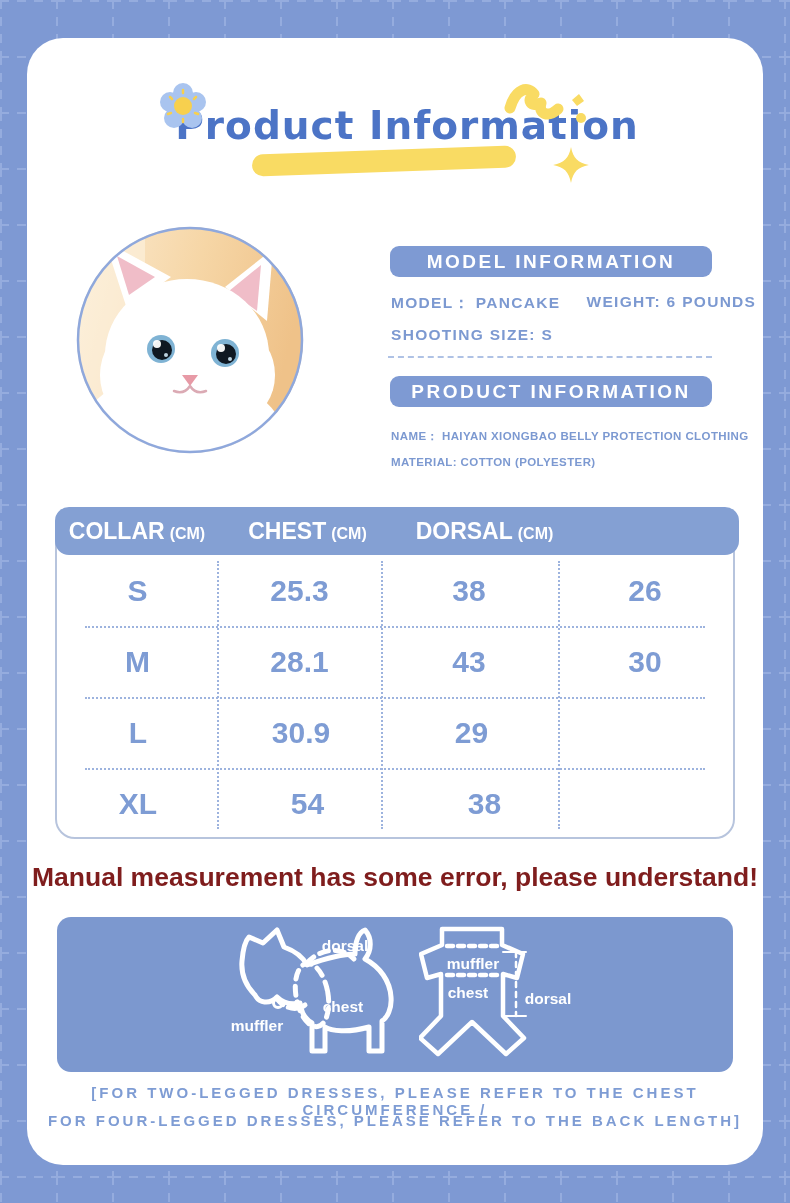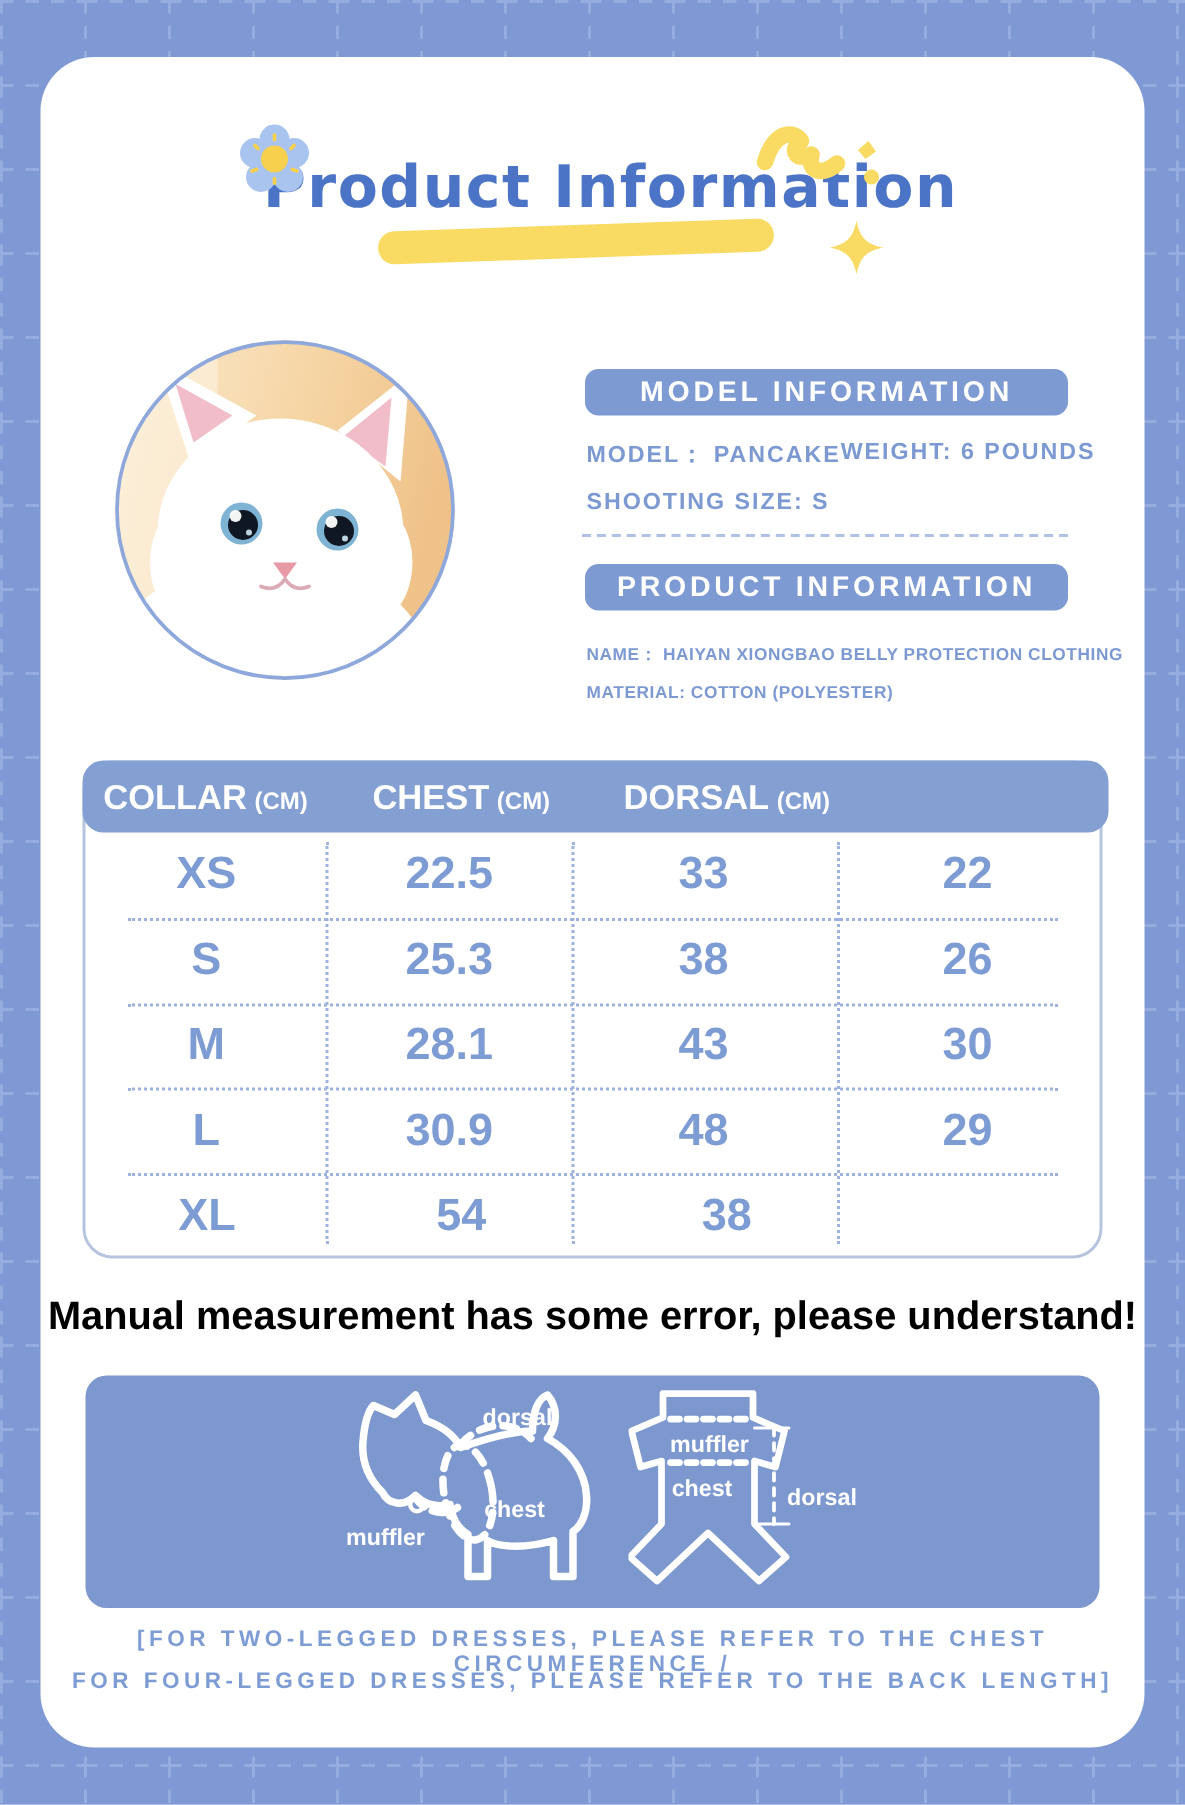--- a/index.html
+++ b/index.html
@@ -37,21 +37,21 @@
     position:absolute; left:390px; width:322px; height:31px; border-radius:9px;
     background:#7E9AD3; color:#ffffff; font-weight:bold; font-size:19px;
     letter-spacing:2.5px; text-align:center; line-height:31px; z-index:2;
   }
   .banner.model   { top:246px; }
   .banner.product { top:376px; }
   .info-line{
     position:absolute; left:391px; color:#7C99D1; font-weight:bold; z-index:2;
     white-space:nowrap;
   }
-  .line-model    { top:293px; font-size:15.5px; letter-spacing:1.3px; display:flex; }
+  .line-model    { top:293px; font-size:15.5px; letter-spacing:1.3px; display:flex; gap:26px; }
   .line-shooting { top:326px; font-size:15.5px; letter-spacing:1.3px; }
   .info-divider{
     position:absolute; left:388px; top:356px; width:324px; height:0;
     border-top:2px dashed #AFC2E5; z-index:2;
   }
   .line-name     { top:429px; font-size:11.5px; letter-spacing:0.4px; }
   .line-material { top:456px; font-size:11.5px; letter-spacing:0.4px; }
 
   
   .size-table{
@@ -74,21 +74,21 @@
     border-top:2px dotted #9DB3DE;
   }
   .td{ text-align:center; font-size:30px; font-weight:600; color:#7E9CD4; }
   .vsep{ position:absolute; top:52px; bottom:8px; width:0;
          border-left:2px dotted #9DB3DE; }
   .vsep.v1{ left:160px; } .vsep.v2{ left:324px; } .vsep.v3{ left:501px; }
 
   
   .note{
     position:absolute; left:27px; top:862px; width:736px; text-align:center;
-    font-size:26.5px; font-weight:600; color:#000000; z-index:2;
+    font-size:26.5px; font-weight:600; color:#7f1d1d; z-index:2;
   }
 
   
   .diagram-box{
     position:absolute; left:57px; top:917px; width:676px; height:155px;
     background:#7C98CF; border-radius:14px; z-index:2;
   }
   .diagram-box svg{ position:absolute; }
   .dog-svg     { left:178px; top:6px; }
   .garment-svg { left:362px; top:8px; }
@@ -216,41 +216,34 @@
       <span>CHEST</span>
       <span class="unit">(CM)</span>
     </div>
     <div class="th col-3">
       <span>DORSAL</span>
       <span class="unit">(CM)</span>
     </div>
   </div>
   <div class="tbody">
     <div class="trow">
-      <div class="td col-0">XS</div>
-      <div class="td col-1">22.5</div>
-      <div class="td col-2">33</div>
-      <div class="td col-3">22</div>
-    </div>
-    <div class="trow">
       <div class="td col-0">S</div>
       <div class="td col-1">25.3</div>
       <div class="td col-2">38</div>
       <div class="td col-3">26</div>
     </div>
     <div class="trow">
       <div class="td col-0">M</div>
       <div class="td col-1">28.1</div>
       <div class="td col-2">43</div>
       <div class="td col-3">30</div>
     </div>
     <div class="trow">
       <div class="td col-0">L</div>
       <div class="td col-1">30.9</div>
-      <div class="td col-2">48</div>
       <div class="td col-3">29</div>
     </div>
     <div class="trow">
       <div class="td col-0">XL</div>
       <div class="td col-2">54</div>
       <div class="td col-3">38</div>
     </div>
   </div>
   <div class="vsep v1"></div>
   <div class="vsep v2"></div>

